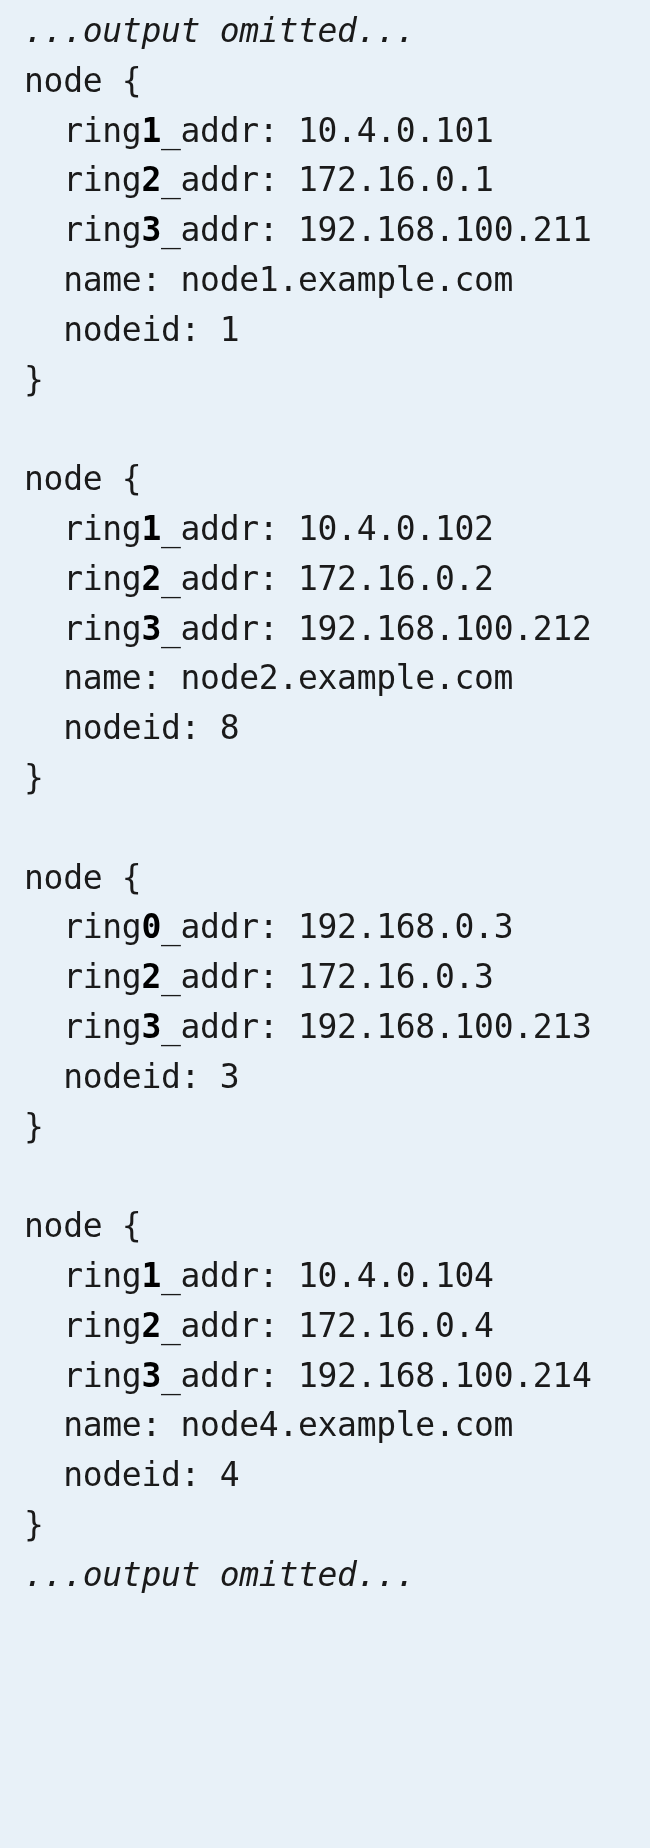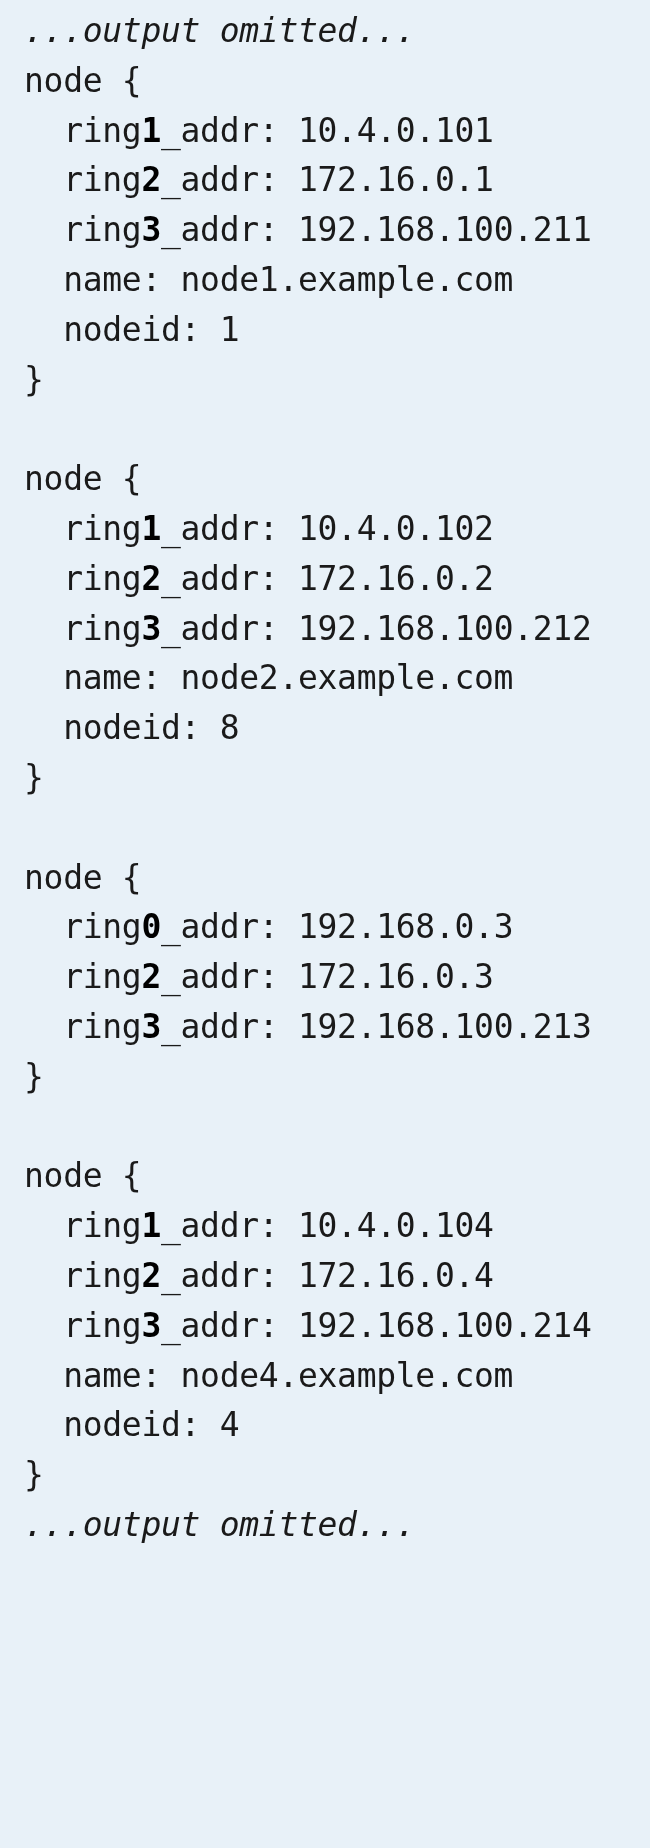--- a/index.html
+++ b/index.html
@@ -53,20 +53,21 @@
     <div class="line"><span>  ring</span><span class="seg-bold">2</span><span>_addr: 172.16.0.2</span></div>
     <div class="line"><span>  ring</span><span class="seg-bold">3</span><span>_addr: 192.168.100.212</span></div>
     <div class="line"><span>  name: node2.example.com</span></div>
     <div class="line"><span>  nodeid: 8</span></div>
     <div class="line"><span>}</span></div>
     <div class="line"></div>
     <div class="line"><span>node {</span></div>
     <div class="line"><span>  ring</span><span class="seg-bold">0</span><span>_addr: 192.168.0.3</span></div>
     <div class="line"><span>  ring</span><span class="seg-bold">2</span><span>_addr: 172.16.0.3</span></div>
     <div class="line"><span>  ring</span><span class="seg-bold">3</span><span>_addr: 192.168.100.213</span></div>
+    <div class="line"><span>  nodeid: 3</span></div>
     <div class="line"><span>}</span></div>
     <div class="line"></div>
     <div class="line"><span>node {</span></div>
     <div class="line"><span>  ring</span><span class="seg-bold">1</span><span>_addr: 10.4.0.104</span></div>
     <div class="line"><span>  ring</span><span class="seg-bold">2</span><span>_addr: 172.16.0.4</span></div>
     <div class="line"><span>  ring</span><span class="seg-bold">3</span><span>_addr: 192.168.100.214</span></div>
     <div class="line"><span>  name: node4.example.com</span></div>
     <div class="line"><span>  nodeid: 4</span></div>
     <div class="line"><span>}</span></div>
     <div class="line"><span class="seg-italic">...output omitted...</span></div>

